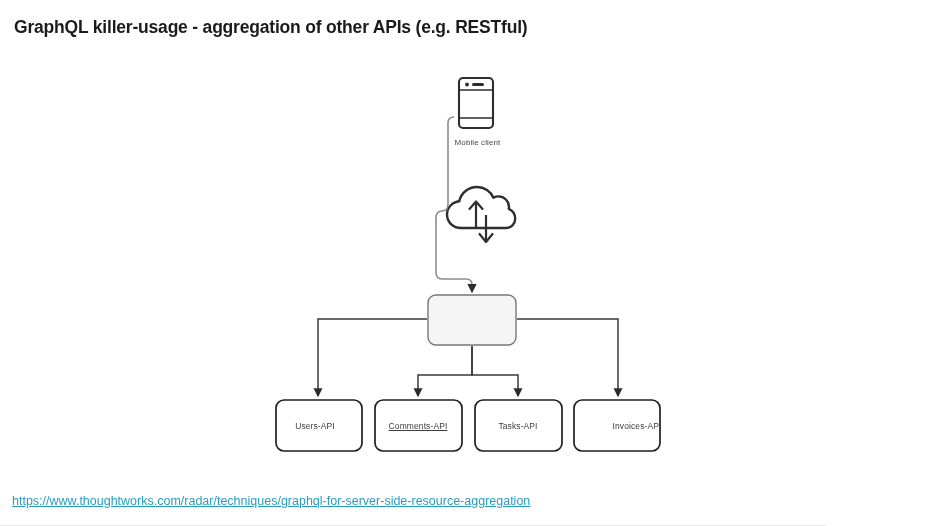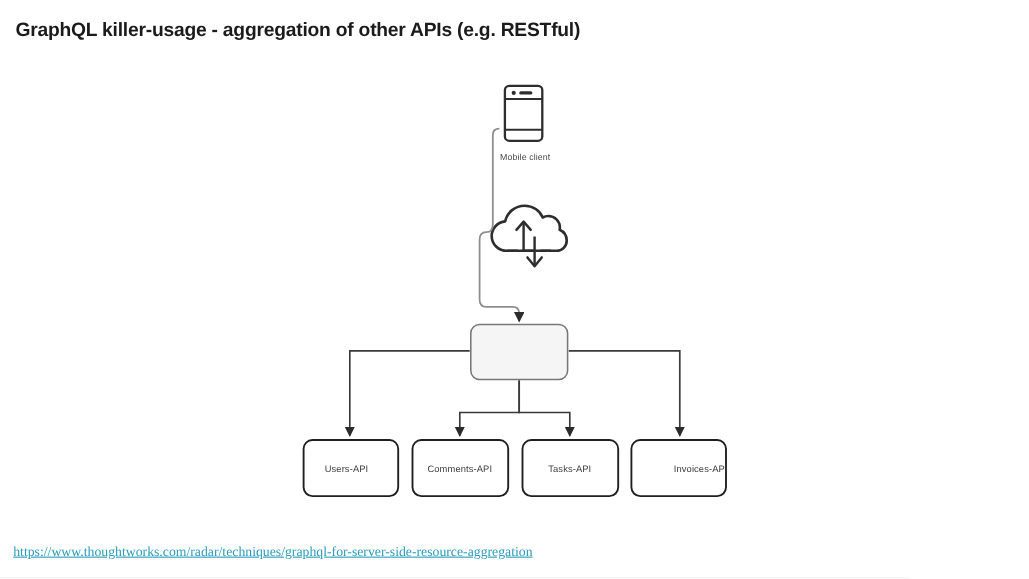--- a/index.html
+++ b/index.html
@@ -62,21 +62,21 @@
     width: 88px;
     height: 50px;
     font-size: 8.5px;
   }
   .api-label {
     top: 400px;
     width: 86px;
     height: 51px;
   }
   .api-label.users    { left: 272px; }
-  .api-label.comments { left: 375px; }
+  .api-label.comments { left: 375px; text-decoration: underline; }
   .api-label.tasks    { left: 475px; }
   .api-label.invoices { left: 574px; padding-left: 20px; }
 
   .mobile-caption {
     position: absolute;
     left: 430px;
     top: 138px;
     width: 95px;
     text-align: center;
     font-size: 8px;
@@ -88,21 +88,21 @@
   
   #source-link {
     position: absolute;
     left: 12px;
     top: 494px;
     font-size: 12.5px;
     color: #2a9dbd;
     text-decoration: underline;
     text-underline-offset: 1px;
     white-space: nowrap;
-    font-family: Liberation Serif, serif;
+    font-family: Liberation Sans, sans-serif;
   }
 
   
   #watermark {
     position: absolute;
     right: 18px;
     top: 498px;
     font-size: 15px;
     color: #c6c6c6;
     white-space: nowrap;

